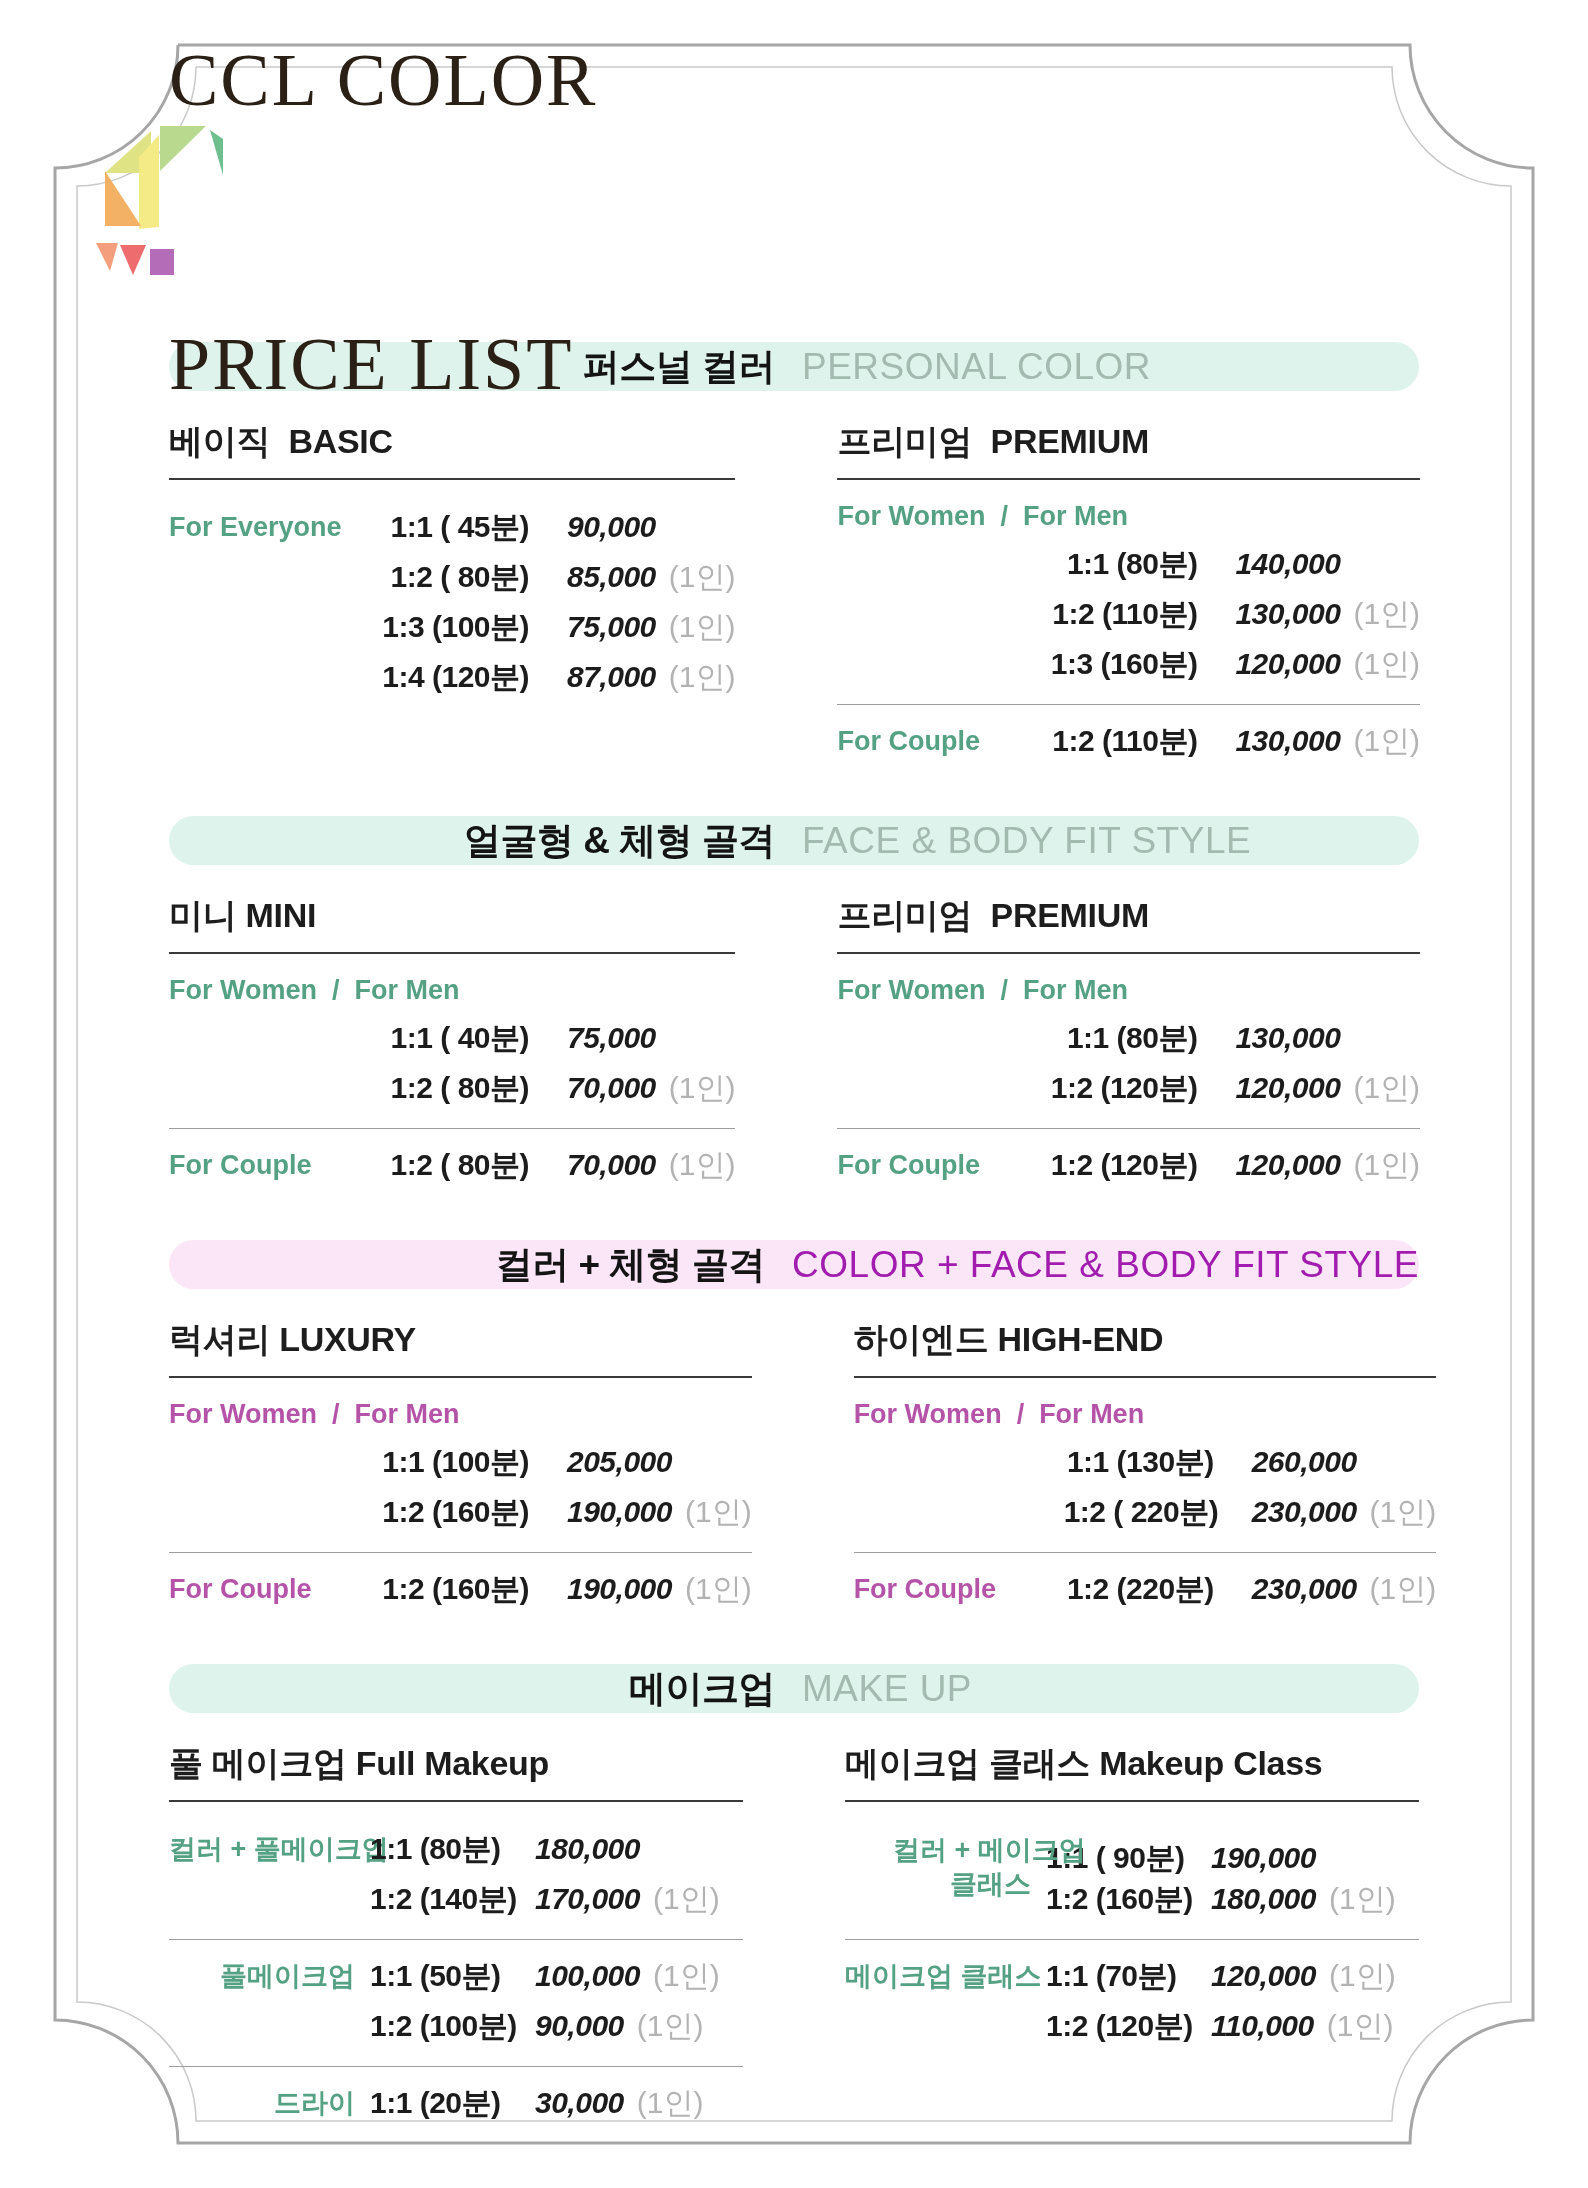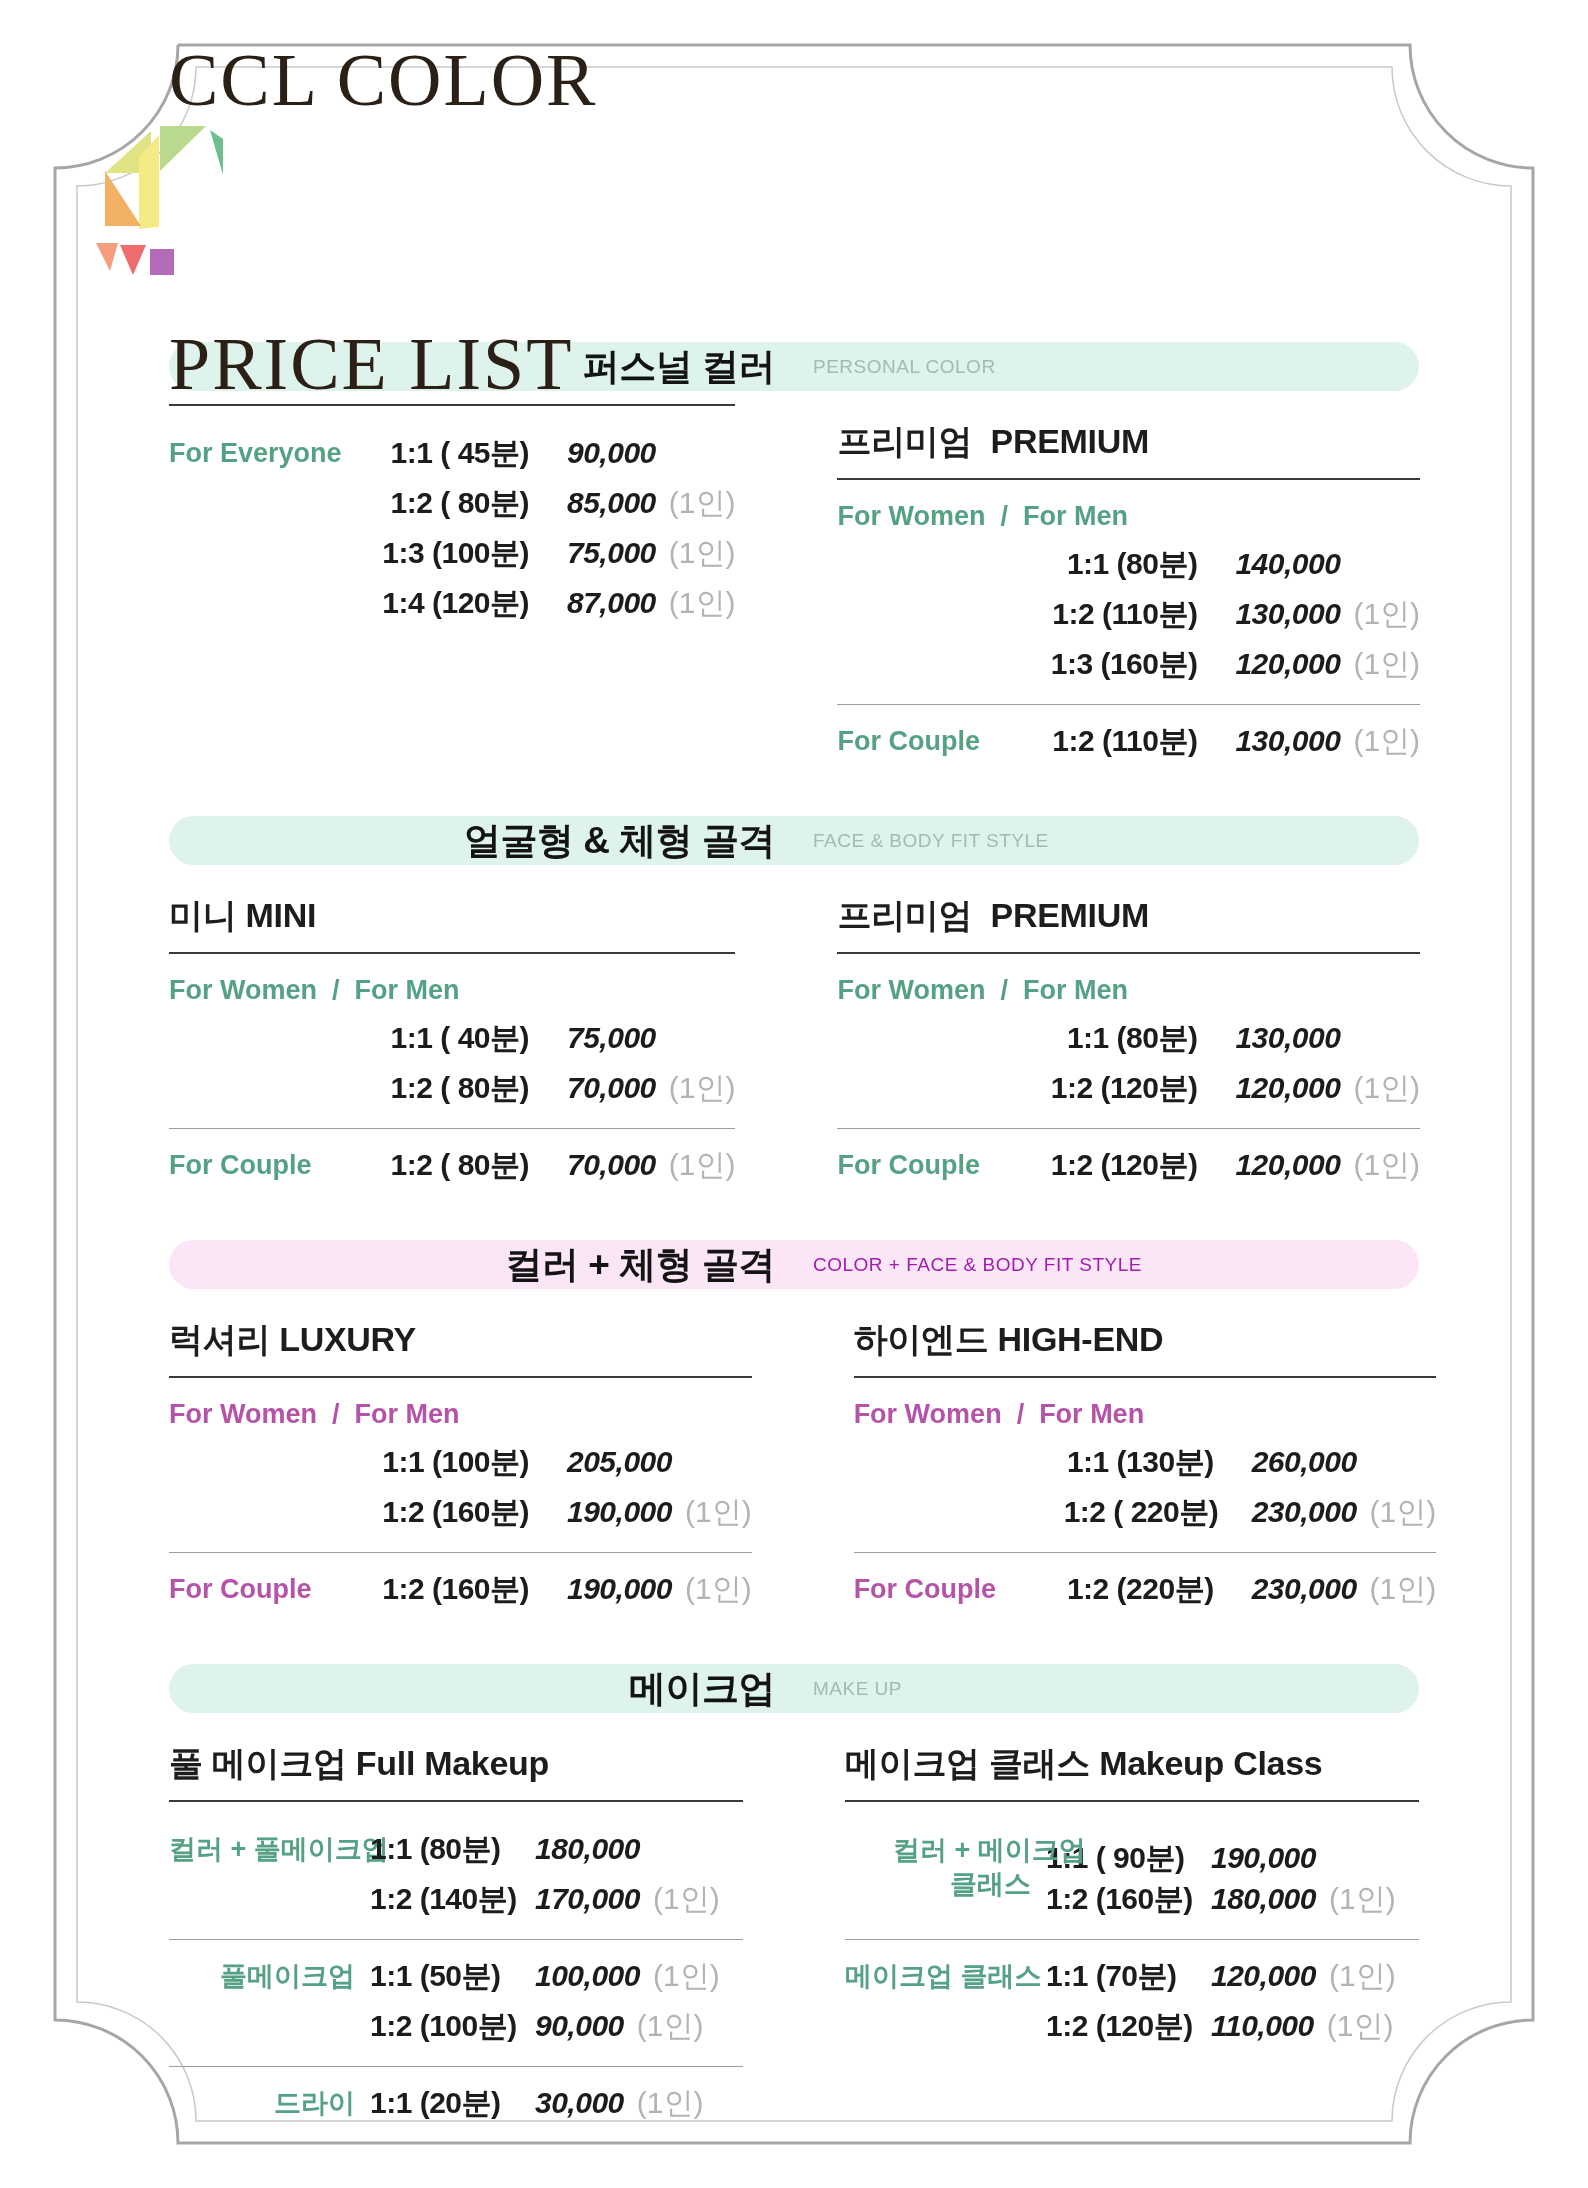--- a/index.html
+++ b/index.html
@@ -13,21 +13,21 @@
   .logo-text{position:relative;z-index:2;font-family:"Liberation Serif","DejaVu Serif",serif;
              font-size:74px;font-weight:500;letter-spacing:2px;color:#2b2016;padding-top:44px;white-space:pre;}
   .logo-gem{position:relative;z-index:1;margin:0 -74px 0 -76px;flex:0 0 auto;}
 
   
   .banner{height:49px;border-radius:29px;display:grid;grid-template-columns:1fr 1fr;align-items:center;margin-top:50px;}
   .banner.first{margin-top:62px;}
   .banner.mint{background:#def3eb;}
   .banner.pink{background:#fbe6f7;}
   .banner .ko{justify-self:end;margin-right:19px;font-size:37px;font-weight:800;color:#141414;letter-spacing:-0.5px;white-space:pre;}
-  .banner .en{margin-left:19px;font-size:19px;font-weight:400;letter-spacing:0.5px;white-space:pre;}
+  .banner .en{margin-left:8px;font-size:37px;font-weight:400;letter-spacing:0.5px;white-space:pre;}
   .banner.mint .en{color:#a3bab1;}
   .banner.pink .en{color:#a21caf;}
 
   
   .sec-body{display:grid;grid-template-columns:1fr 1fr;column-gap:102px;align-items:start;}
   .col-heading{font-size:34px;font-weight:700;color:#1d1d1d;margin:28px 0 0;letter-spacing:-0.3px;white-space:pre;}
   .head-rule{border-bottom:2px solid #3a3a3a;margin-top:13px;}
   .group-label{font-size:27px;font-weight:700;margin:21px 0 7px;white-space:pre;}
   .rows{margin-top:4px;}
   .rows.pad-top{margin-top:22px;}
@@ -72,20 +72,21 @@
       <span class="logo-text">PRICE LIST</span>
     </div>
 
     <div id="sections">
         <div class="banner mint first">
           <span class="ko">퍼스널 컬러</span>
           <span class="en">PERSONAL COLOR</span>
         </div>
         <div class="sec-body">
           <div class="col">
+            <h2 class="col-heading">베이직  BASIC</h2>
             <div class="head-rule"></div>
             <div class="rows pad-top">
               <div class="row">
                 <span class="cell-label green">For Everyone</span>
                 <span class="cell-time">1:1 ( 45분)</span>
                 <span class="cell-price"><span class="p">90,000</span></span>
               </div>
               <div class="row">
                 <span class="cell-label green"></span>
                 <span class="cell-time">1:2 ( 80분)</span>

